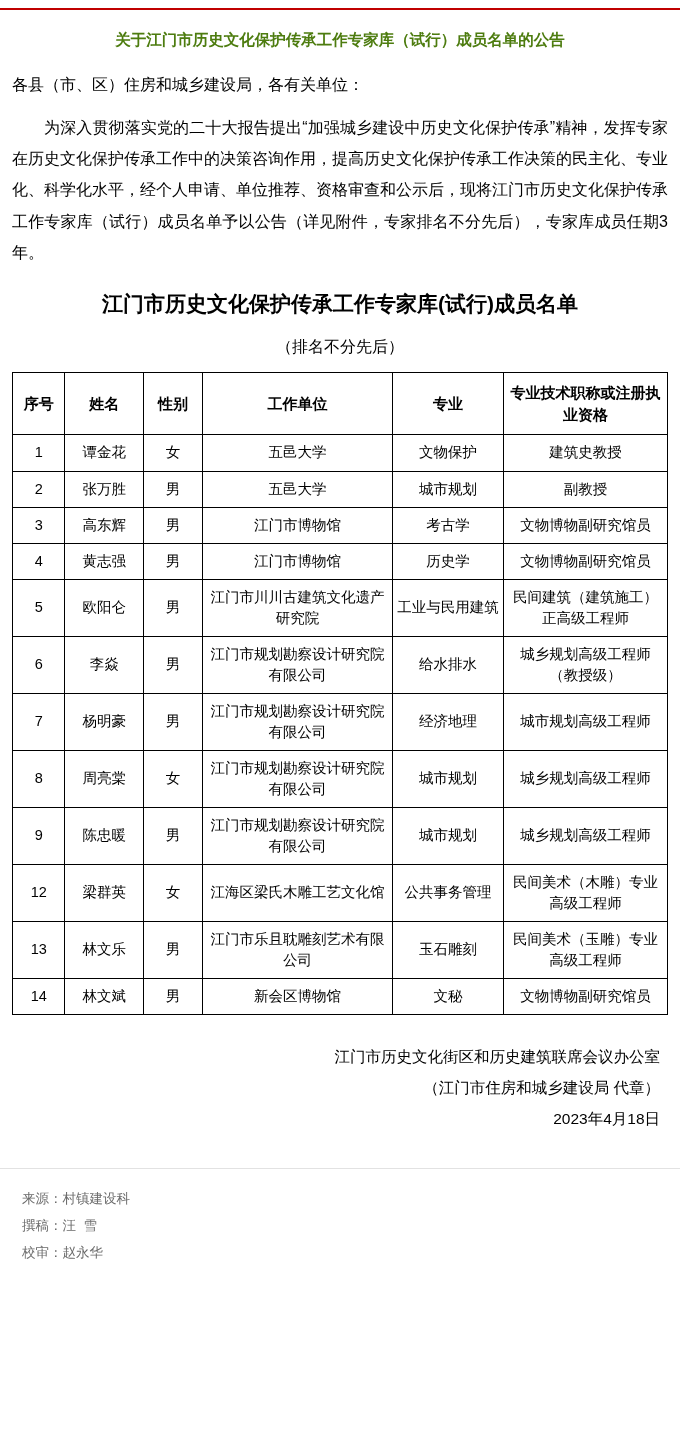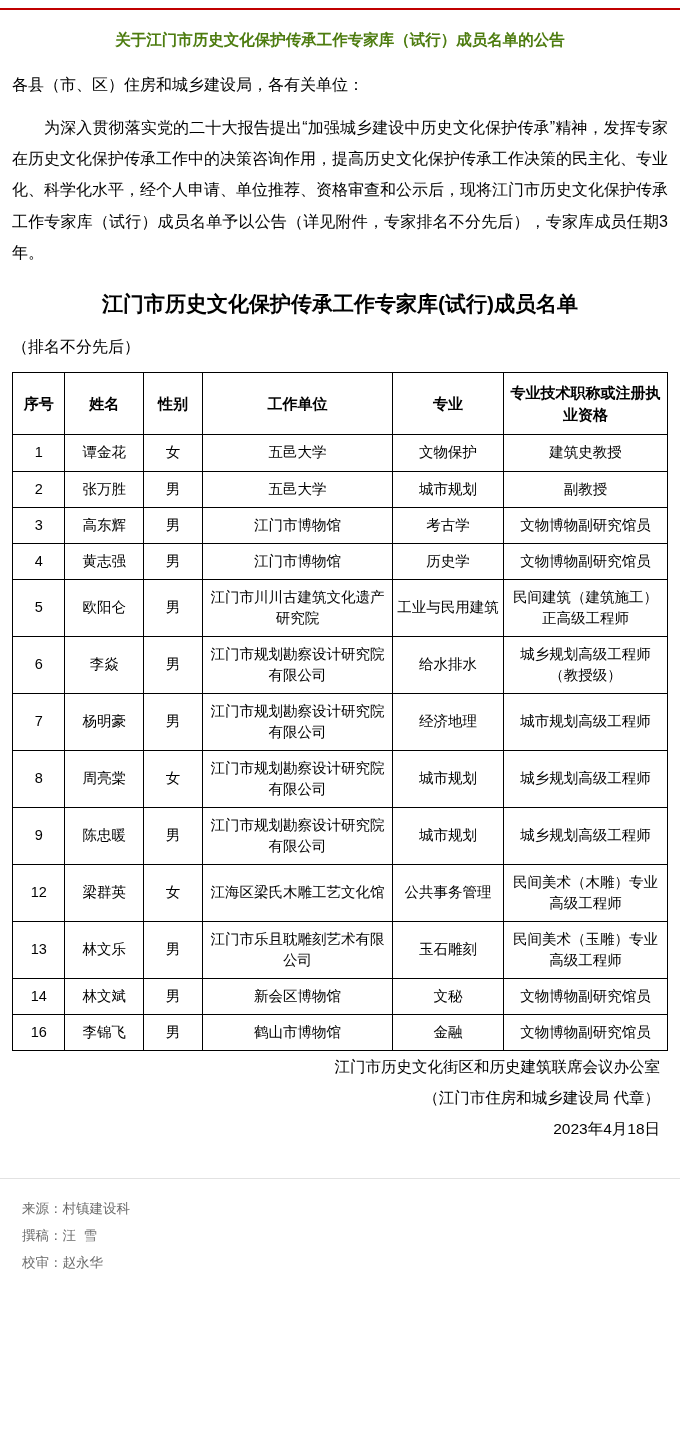--- a/index.html
+++ b/index.html
@@ -52,21 +52,21 @@
     font-family: "Liberation Sans", "DejaVu Sans", sans-serif;
   }
   .list-title {
     text-align: center;
     font-size: 21px;
     font-weight: bold;
     margin: 22px 0 19px 0;
     font-family: "Liberation Sans", "DejaVu Sans", sans-serif;
   }
   .list-subtitle {
-    text-align: left;
+    text-align: center;
     font-size: 16px;
     margin: 0 0 14px 0;
     font-family: "Liberation Sans", "DejaVu Sans", sans-serif;
   }
   table.roster {
     border-collapse: collapse;
     width: 100%;
     table-layout: fixed;
     font-family: Liberation Sans, sans-serif;
   }
@@ -84,20 +84,21 @@
     font-size: 15px;
     padding: 9px 3px;
   }
   col.c-idx   { width: 8%; }
   col.c-name  { width: 12%; }
   col.c-sex   { width: 9%; }
   col.c-unit  { width: 29%; }
   col.c-major { width: 17%; }
   col.c-title { width: 25%; }
   .signature {
+    margin-top: 26px;
     text-align: right;
     font-size: 15.5px;
     line-height: 2.0;
     padding-right: 8px;
     font-family: "Liberation Sans", "DejaVu Sans", sans-serif;
   }
   .footer {
     margin-top: 34px;
     border-top: 1px solid #e2e2e2;
     padding: 16px 22px 18px 22px;
@@ -235,28 +236,20 @@
           <td>民间美术（玉雕）专业高级工程师</td>
         </tr>
         <tr>
           <td>14</td>
           <td>林文斌</td>
           <td>男</td>
           <td>新会区博物馆</td>
           <td>文秘</td>
           <td>文物博物副研究馆员</td>
         </tr>
-        <tr>
-          <td>16</td>
-          <td>李锦飞</td>
-          <td>男</td>
-          <td>鹤山市博物馆</td>
-          <td>金融</td>
-          <td>文物博物副研究馆员</td>
-        </tr>
       </tbody>
     </table>
 
     <div class="signature">
       <div>江门市历史文化街区和历史建筑联席会议办公室</div>
       <div>（江门市住房和城乡建设局 代章）</div>
       <div>2023年4月18日</div>
     </div>
 
   </div>

